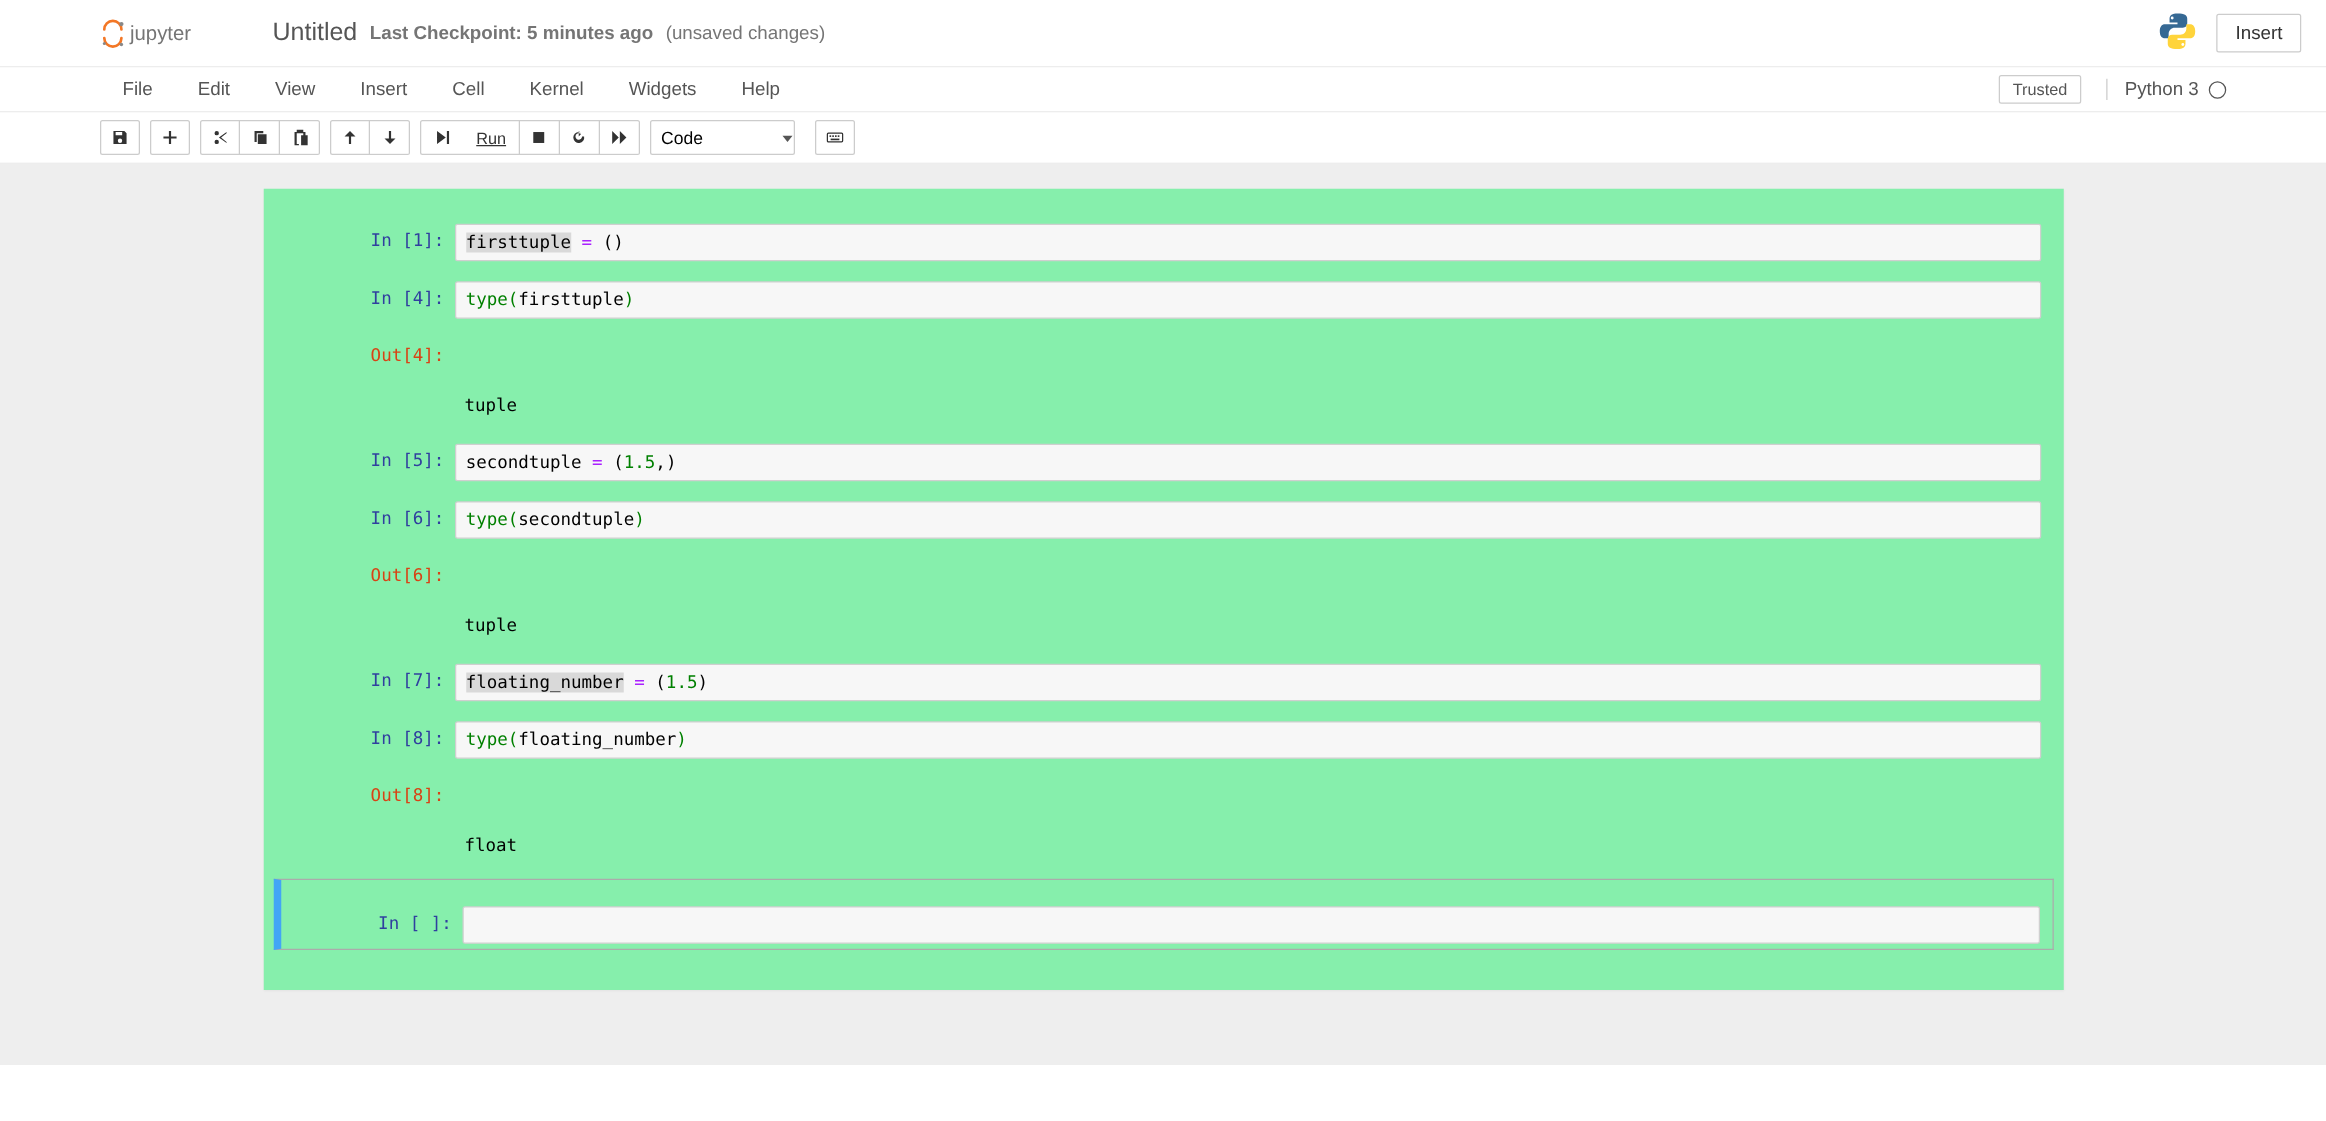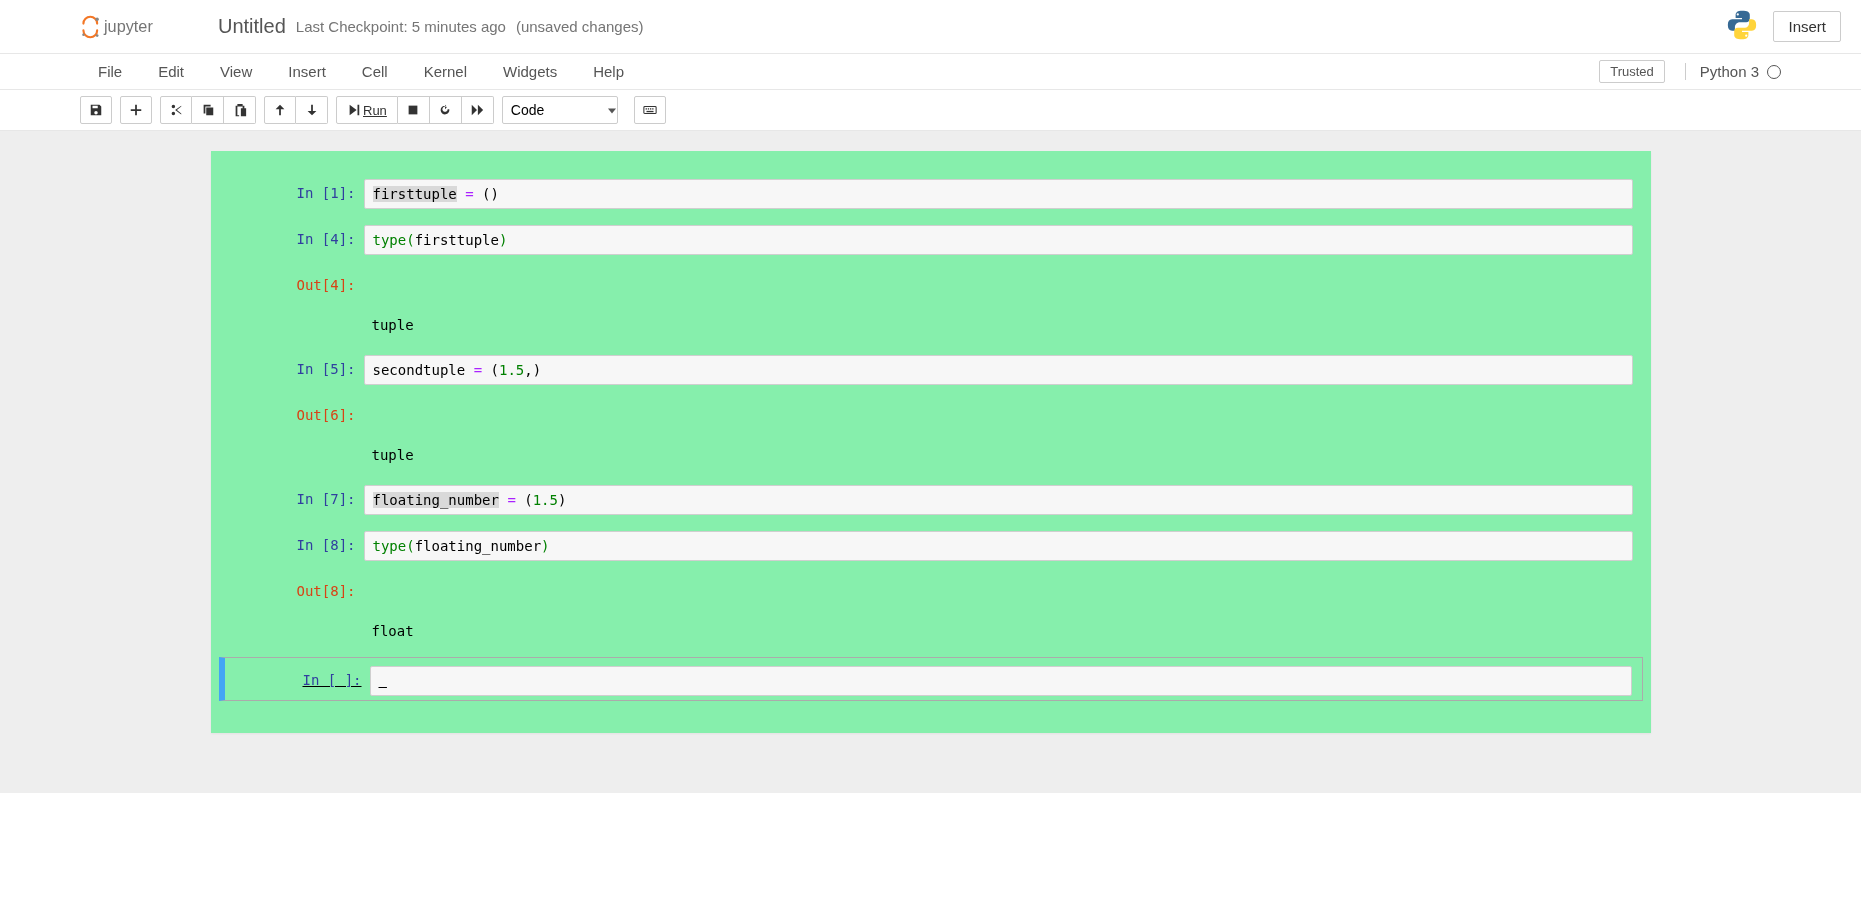--- a/index.html
+++ b/index.html
@@ -24,20 +24,21 @@
   .logo svg { width: 120px; height: 28px; }
   .nb-title {
     font-size: 20px;
     color: #555;
     margin-right: 10px;
   }
   .checkpoint {
     font-size: 15px;
     color: #757575;
     margin-right: 10px;
+    font-weight: bold;
   }
   .unsaved {
     font-size: 15px;
     color: #757575;
   }
   .header-spacer { flex: 1; }
   .kernel-logo svg { width: 34px; height: 34px; }
   .logout-btn {
     border: 1px solid #ccc;
     background: #fff;
@@ -114,21 +115,21 @@
     font-size: 13px;
     color: #333;
   }
   .tb-group .tb-btn + .tb-btn { border-left: none; }
   .tb-group .tb-btn:first-child { border-radius: 2px 0 0 2px; }
   .tb-group .tb-btn:last-child { border-radius: 0 2px 2px 0; }
   .tb-group .tb-btn:only-child { border-radius: 2px; }
   .run-btn {
     width: auto;
     padding: 0 10px;
-    gap: 2px;
+    gap: 20px;
     text-decoration: underline;
   }
   .cell-type-select {
     border: 1px solid #ccc;
     height: 28px;
     padding: 0 30px 0 8px;
     font-size: 14px;
     background: #fff;
     appearance: none;
     border-radius: 2px;
@@ -165,22 +166,21 @@
     min-height: 520px;
   }
   .cell {
     display: flex;
     margin-bottom: 8px;
     padding: 4px 0;
   }
   .cell.selected {
     border: 1px solid #ababab;
     border-left: 6px solid #42A5F5;
-    padding: 8px 0 4px 0;
-    text-decoration: underline;
+    padding: 21px 0 4px 0;
   }
   .cell.selected .prompt-col { padding-left: 44px; }
   .prompt-col {
     width: 145px;
     flex: 0 0 145px;
     text-align: right;
     padding-right: 8px;
     padding-left: 50px;
     font-family: "Menlo", "Monaco", "Consolas", monospace;
     font-size: 14px;
@@ -373,20 +373,26 @@
           <div class="output-text">tuple</div>
         </div>
       </div>
       <div class="cell">
         <div class="prompt-col">In [5]:</div>
         <div class="code-area">
           <div class="input-box"><span class="tok-var">secondtuple</span><span class=""> </span><span class="tok-op">=</span><span class=""> </span><span class="tok-par">(</span><span class="tok-num">1.5</span><span class="tok-par">,</span><span class="tok-par">)</span></div>
         </div>
       </div>
       <div class="cell">
+        <div class="prompt-col">In [6]:</div>
+        <div class="code-area">
+          <div class="input-box"><span class="tok-call">type</span><span class="tok-callpar">(</span><span class="tok-var">secondtuple</span><span class="tok-callpar">)</span></div>
+        </div>
+      </div>
+      <div class="cell">
         <div class="prompt-col out">Out[6]:</div>
         <div class="code-area">
           <div class="output-text">tuple</div>
         </div>
       </div>
       <div class="cell">
         <div class="prompt-col">In [7]:</div>
         <div class="code-area">
           <div class="input-box"><span class="highlight-var">floating_number</span><span class=""> </span><span class="tok-op">=</span><span class=""> </span><span class="tok-par">(</span><span class="tok-num">1.5</span><span class="tok-par">)</span></div>
         </div>

